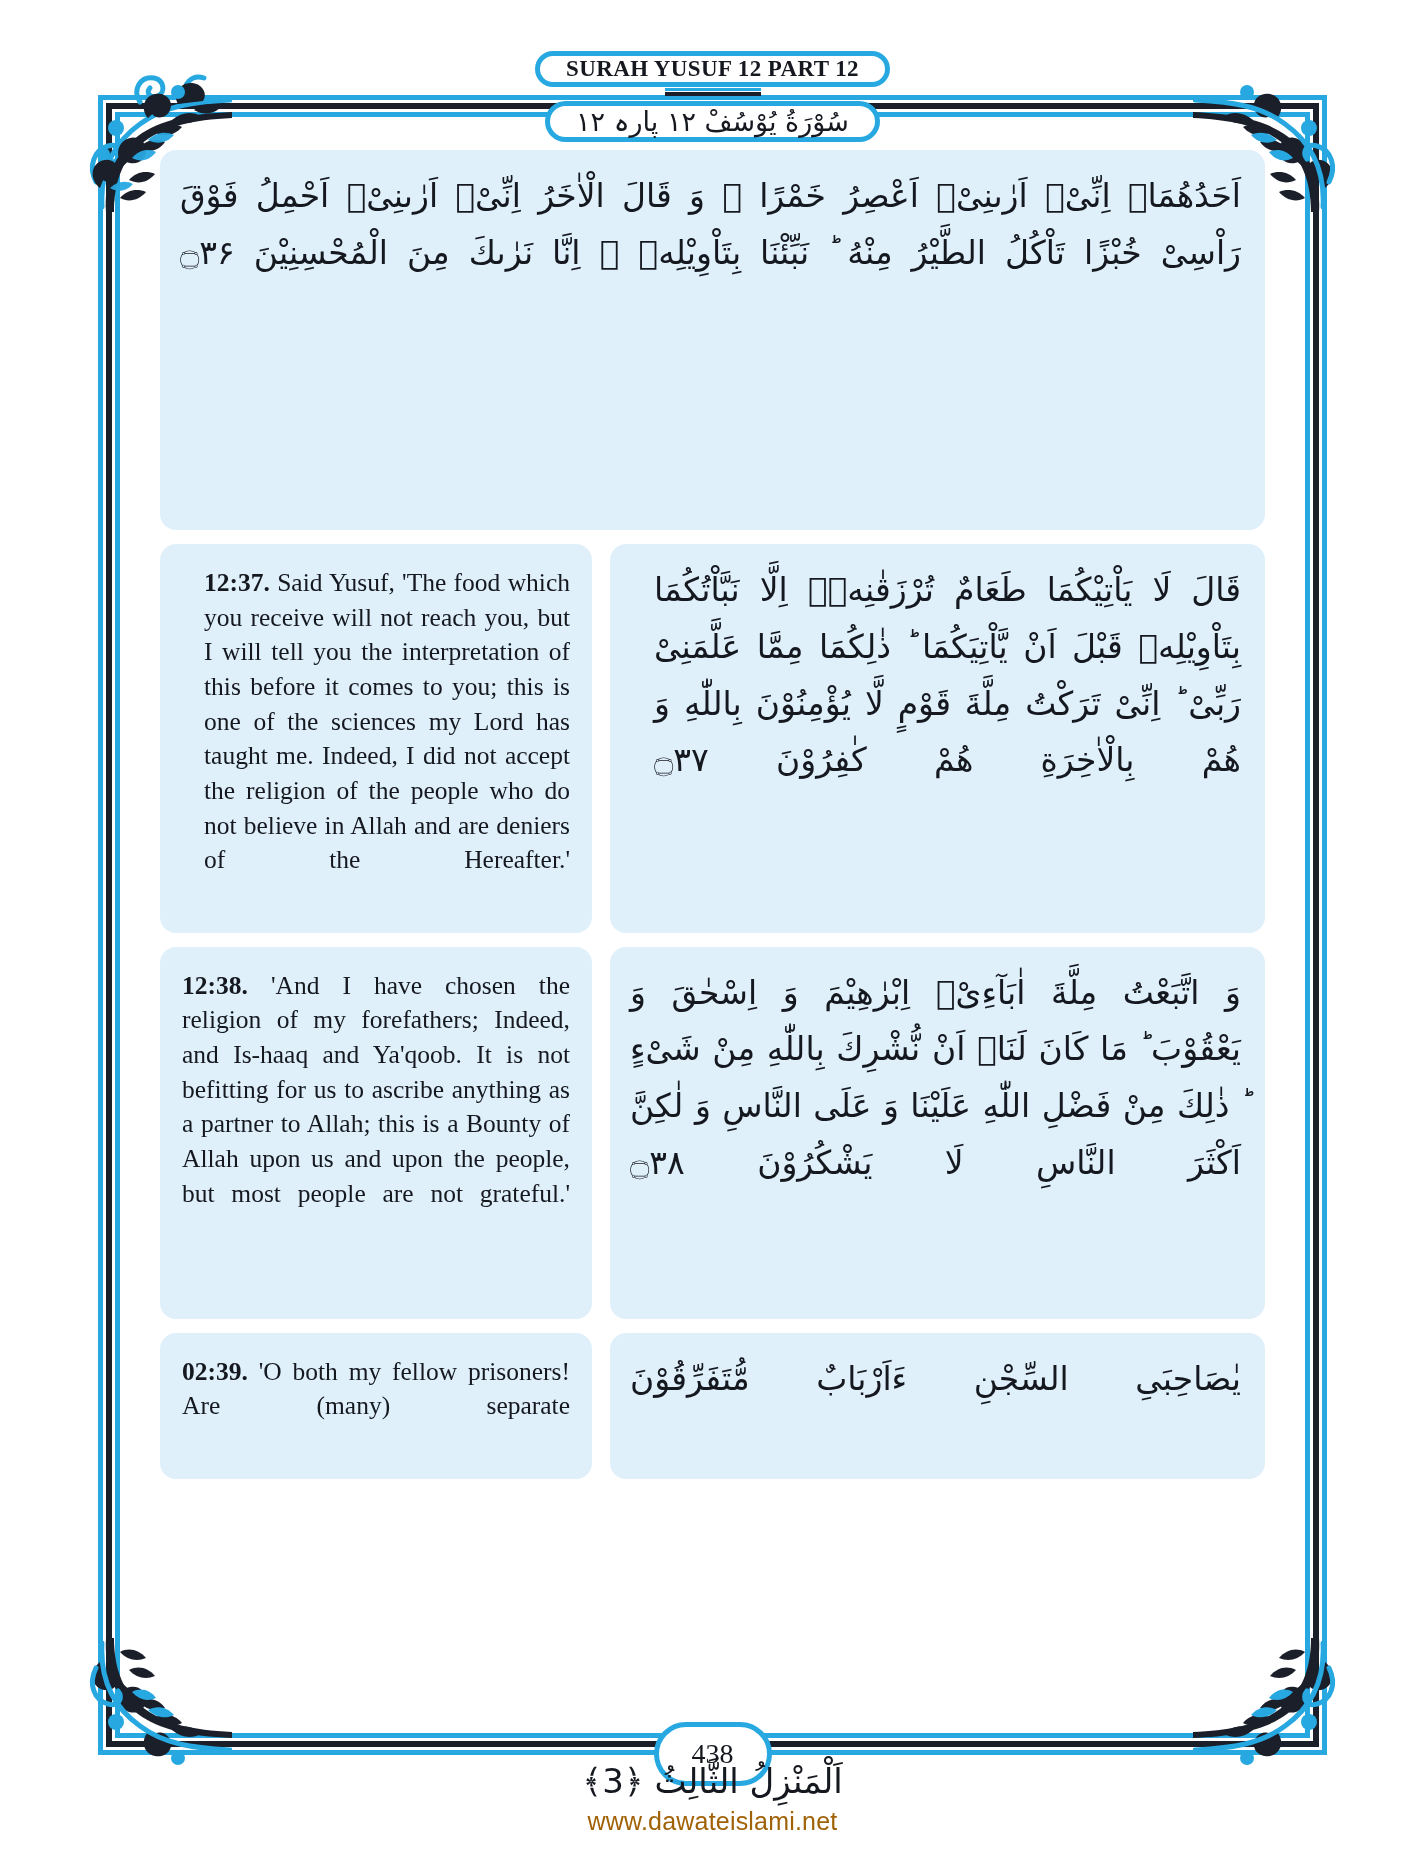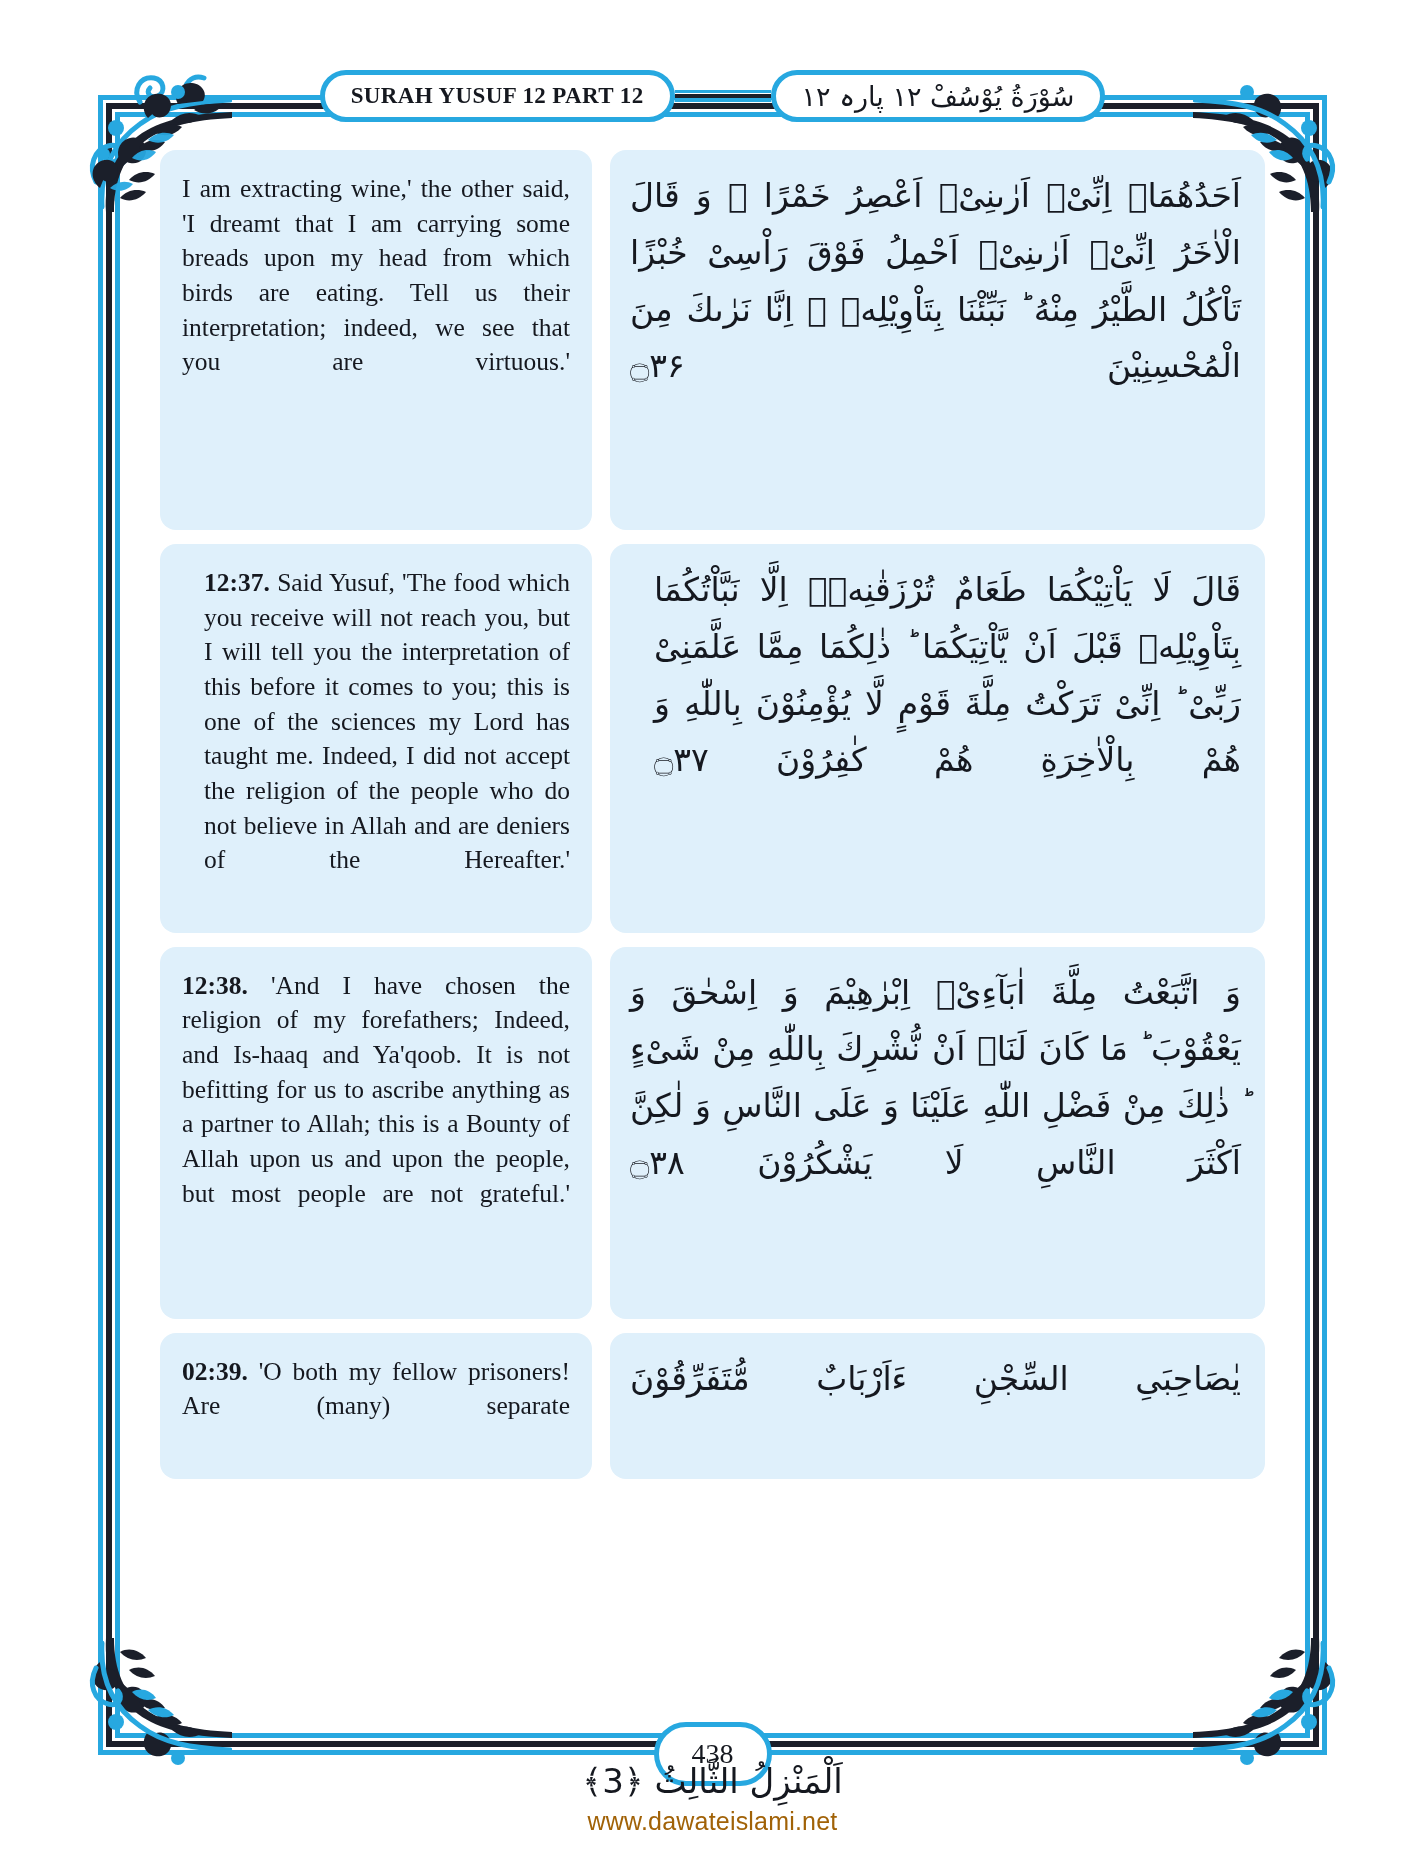--- a/index.html
+++ b/index.html
@@ -42,20 +42,21 @@
     position: absolute;
     left: 98px;
     right: 98px;
     top: 66px;
     height: 60px;
     display: flex;
     align-items: center;
     justify-content: center;
     gap: 0px;
     z-index: 6;
+    flex-direction: column;
   }
   .pill {
     background: #ffffff;
     border: 5px solid #27a8e0;
     border-radius: 40px;
     height: 52px;
     display: flex;
     align-items: center;
     justify-content: center;
     padding: 0 26px;
@@ -355,23 +356,20 @@
         <path d="M66 78 C74 70 84 69 92 73 C85 81 75 83 66 78 Z"></path>
         <circle cx="34" cy="66" r="8"></circle>
         <circle cx="96" cy="30" r="7"></circle>
       </g>
     </svg>
   </div>
 
   <div class="content">
 
     <div class="verse-row row-1">
-      <div class="cell cell-en">
-        <p class="en-text"><span class="vnum"></span><span>I am extracting wine,' the other said, 'I dreamt that I am carrying some breads upon my head from which birds are eating. Tell us their interpretation; indeed, we see that you are virtuous.'</span></p>
-      </div>
       <div class="cell cell-ar">
         <p class="ar-text">اَحَدُهُمَاۤ اِنِّیْۤ اَرٰىنِیْۤ اَعْصِرُ خَمْرًا ۚ وَ قَالَ الْاٰخَرُ اِنِّیْۤ اَرٰىنِیْۤ اَحْمِلُ فَوْقَ رَاْسِیْ خُبْزًا تَاْكُلُ الطَّیْرُ مِنْهُ ؕ نَبِّئْنَا بِتَاْوِیْلِهٖ ۚ اِنَّا نَرٰىكَ مِنَ الْمُحْسِنِیْنَ ۝۳۶</p>
       </div>
     </div>
 
     <div class="verse-row row-2">
       <div class="cell cell-en">
         <p class="en-text"><span class="vnum">12:37.</span>&nbsp;<span>Said Yusuf, 'The food which you receive will not reach you, but I will tell you the interpretation of this before it comes to you; this is one of the sciences my Lord has taught me. Indeed, I did not accept the religion of the people who do not believe in Allah and are deniers of the Hereafter.'</span></p>
       </div>
       <div class="cell cell-ar">

